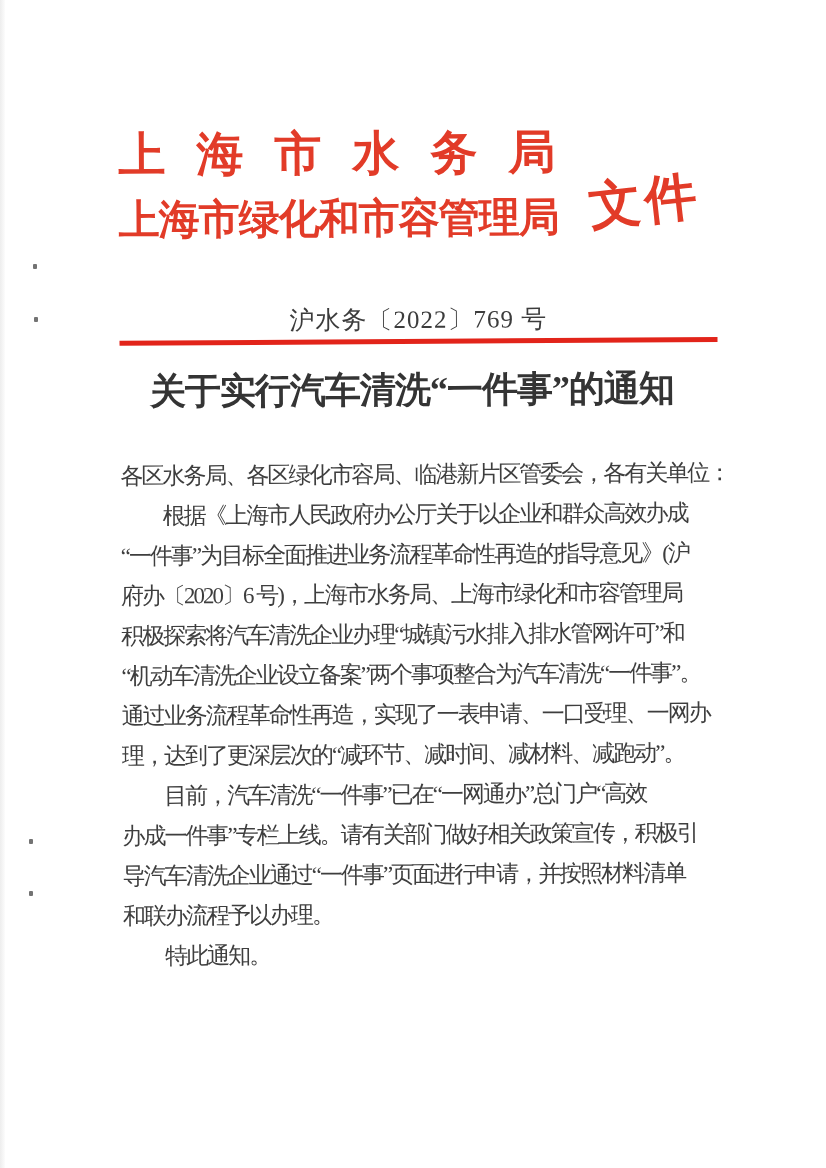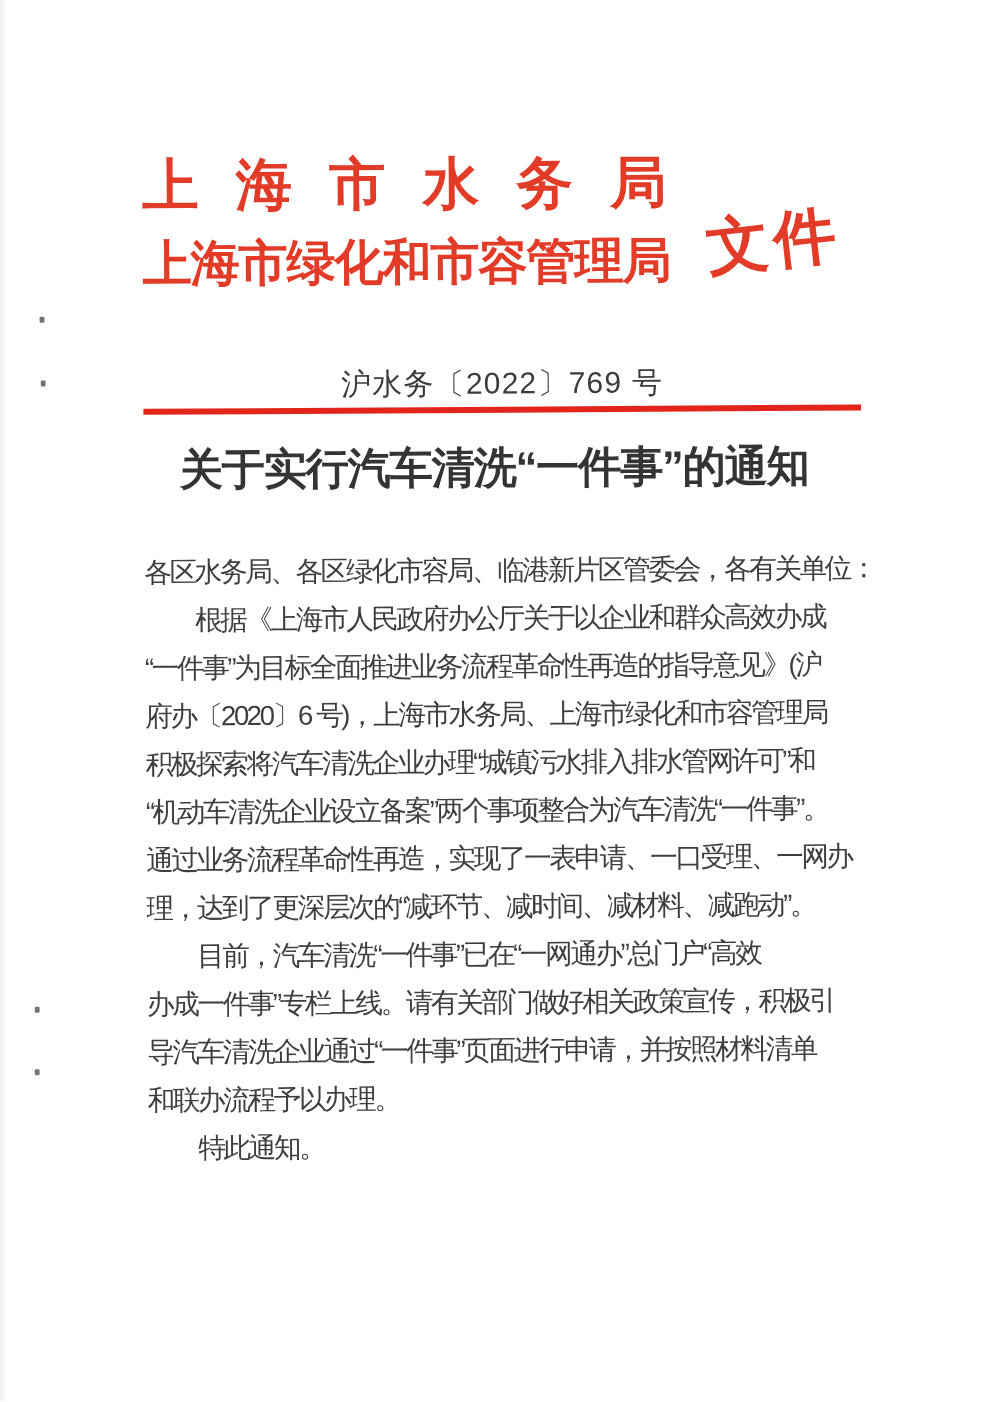--- a/index.html
+++ b/index.html
@@ -2,21 +2,21 @@
 <html style="--red-text: #e23b28; --red-line: #e2241a;"><head>
 <meta charset="utf-8">
 <style>
   html, body { margin: 0; padding: 0; background: #ffffff; }
   .page {
     position: relative;
     width: 805px;
     height: 1168px;
     background: #ffffff;
     overflow: hidden;
-    font-family: Liberation Sans, sans-serif;
+    font-family: Liberation Serif, serif;
   }
   .scan-edge {
     position: absolute;
     left: 0; top: 0;
     width: 5px; height: 1168px;
     background: linear-gradient(to right, #e7e7e7, #fbfbfb);
     opacity: 0.75;
   }
   .speck {
     position: absolute;

